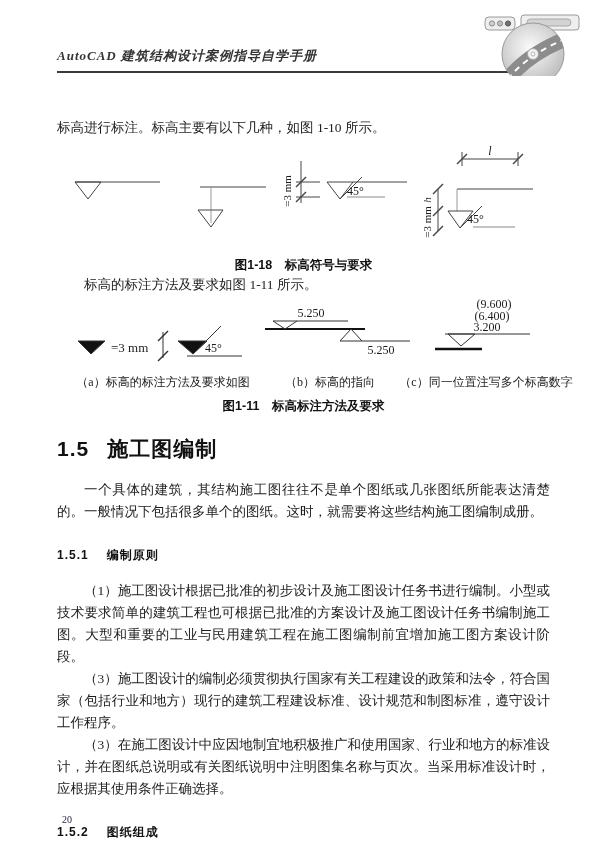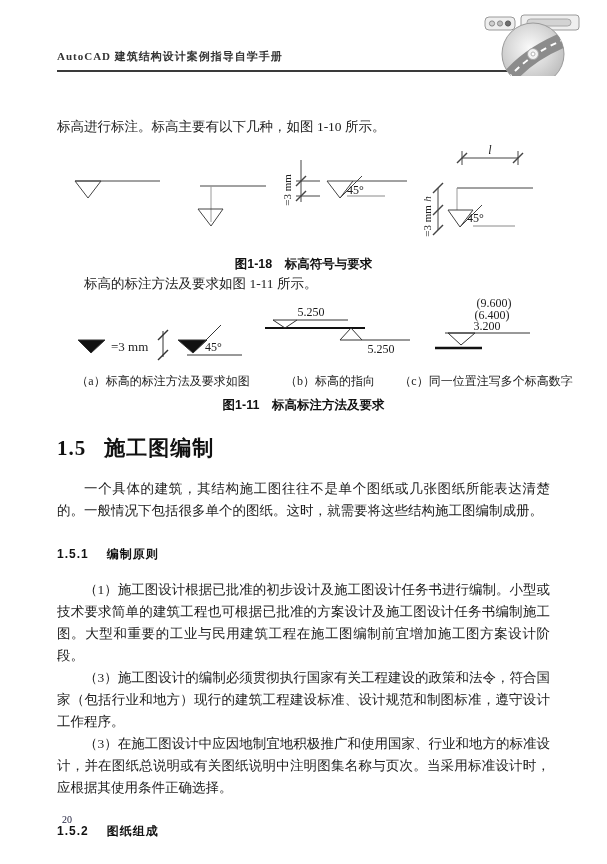--- a/index.html
+++ b/index.html
@@ -9,21 +9,21 @@
     margin:0 auto;
     background:#ffffff;
     font-family:"Liberation Serif","DejaVu Serif",serif;
     color:#1c1c1c;
     overflow:hidden;
   }
   .content{padding:0 57px;margin-top:44px;}
   
   .header{position:relative;padding:46px 57px 0 57px;}
   .header-title{
-    font-weight:bold;font-size:11px;color:#333;
+    font-style:italic;font-weight:bold;font-size:13px;color:#333;
     letter-spacing:1px;
   }
   .header-rule{width:493px;height:1.5px;background:#3a3a3a;margin-top:6px;}
   .logo{position:absolute;top:14px;right:16px;width:108px;height:62px;}
   
   p.body{
     font-size:13.5px;line-height:22px;margin:0;text-align:justify;
   }
   p.body.indent{text-indent:2em;}
   .intro-line1{margin-top:12px;}
@@ -37,21 +37,21 @@
     margin:4px 0 0 0;
   }
   .sub-captions{position:relative;height:20px;margin-top:2px;}
   .sub-caption{
     position:absolute;top:0;transform:translateX(-50%);
     font-size:12px;color:#222;white-space:nowrap;
   }
   svg text{font-family:"Liberation Serif","DejaVu Serif",serif;fill:#1c1c1c;}
   
   h1.sec{
-    font-family:Liberation Serif, serif;
+    font-family:Liberation Sans, sans-serif;
     font-size:21px;font-weight:bold;color:#111;
     margin:20px 0 16px 0;letter-spacing:1px;
   }
   h2.sec{
     font-family:"Liberation Sans","DejaVu Sans",sans-serif;
     font-size:12px;font-weight:bold;color:#111;
     margin:24px 0 16px 0;letter-spacing:1px;
   }
   h1.sec .num,h2.sec .num{margin-right:18px;}
   .page-number{

